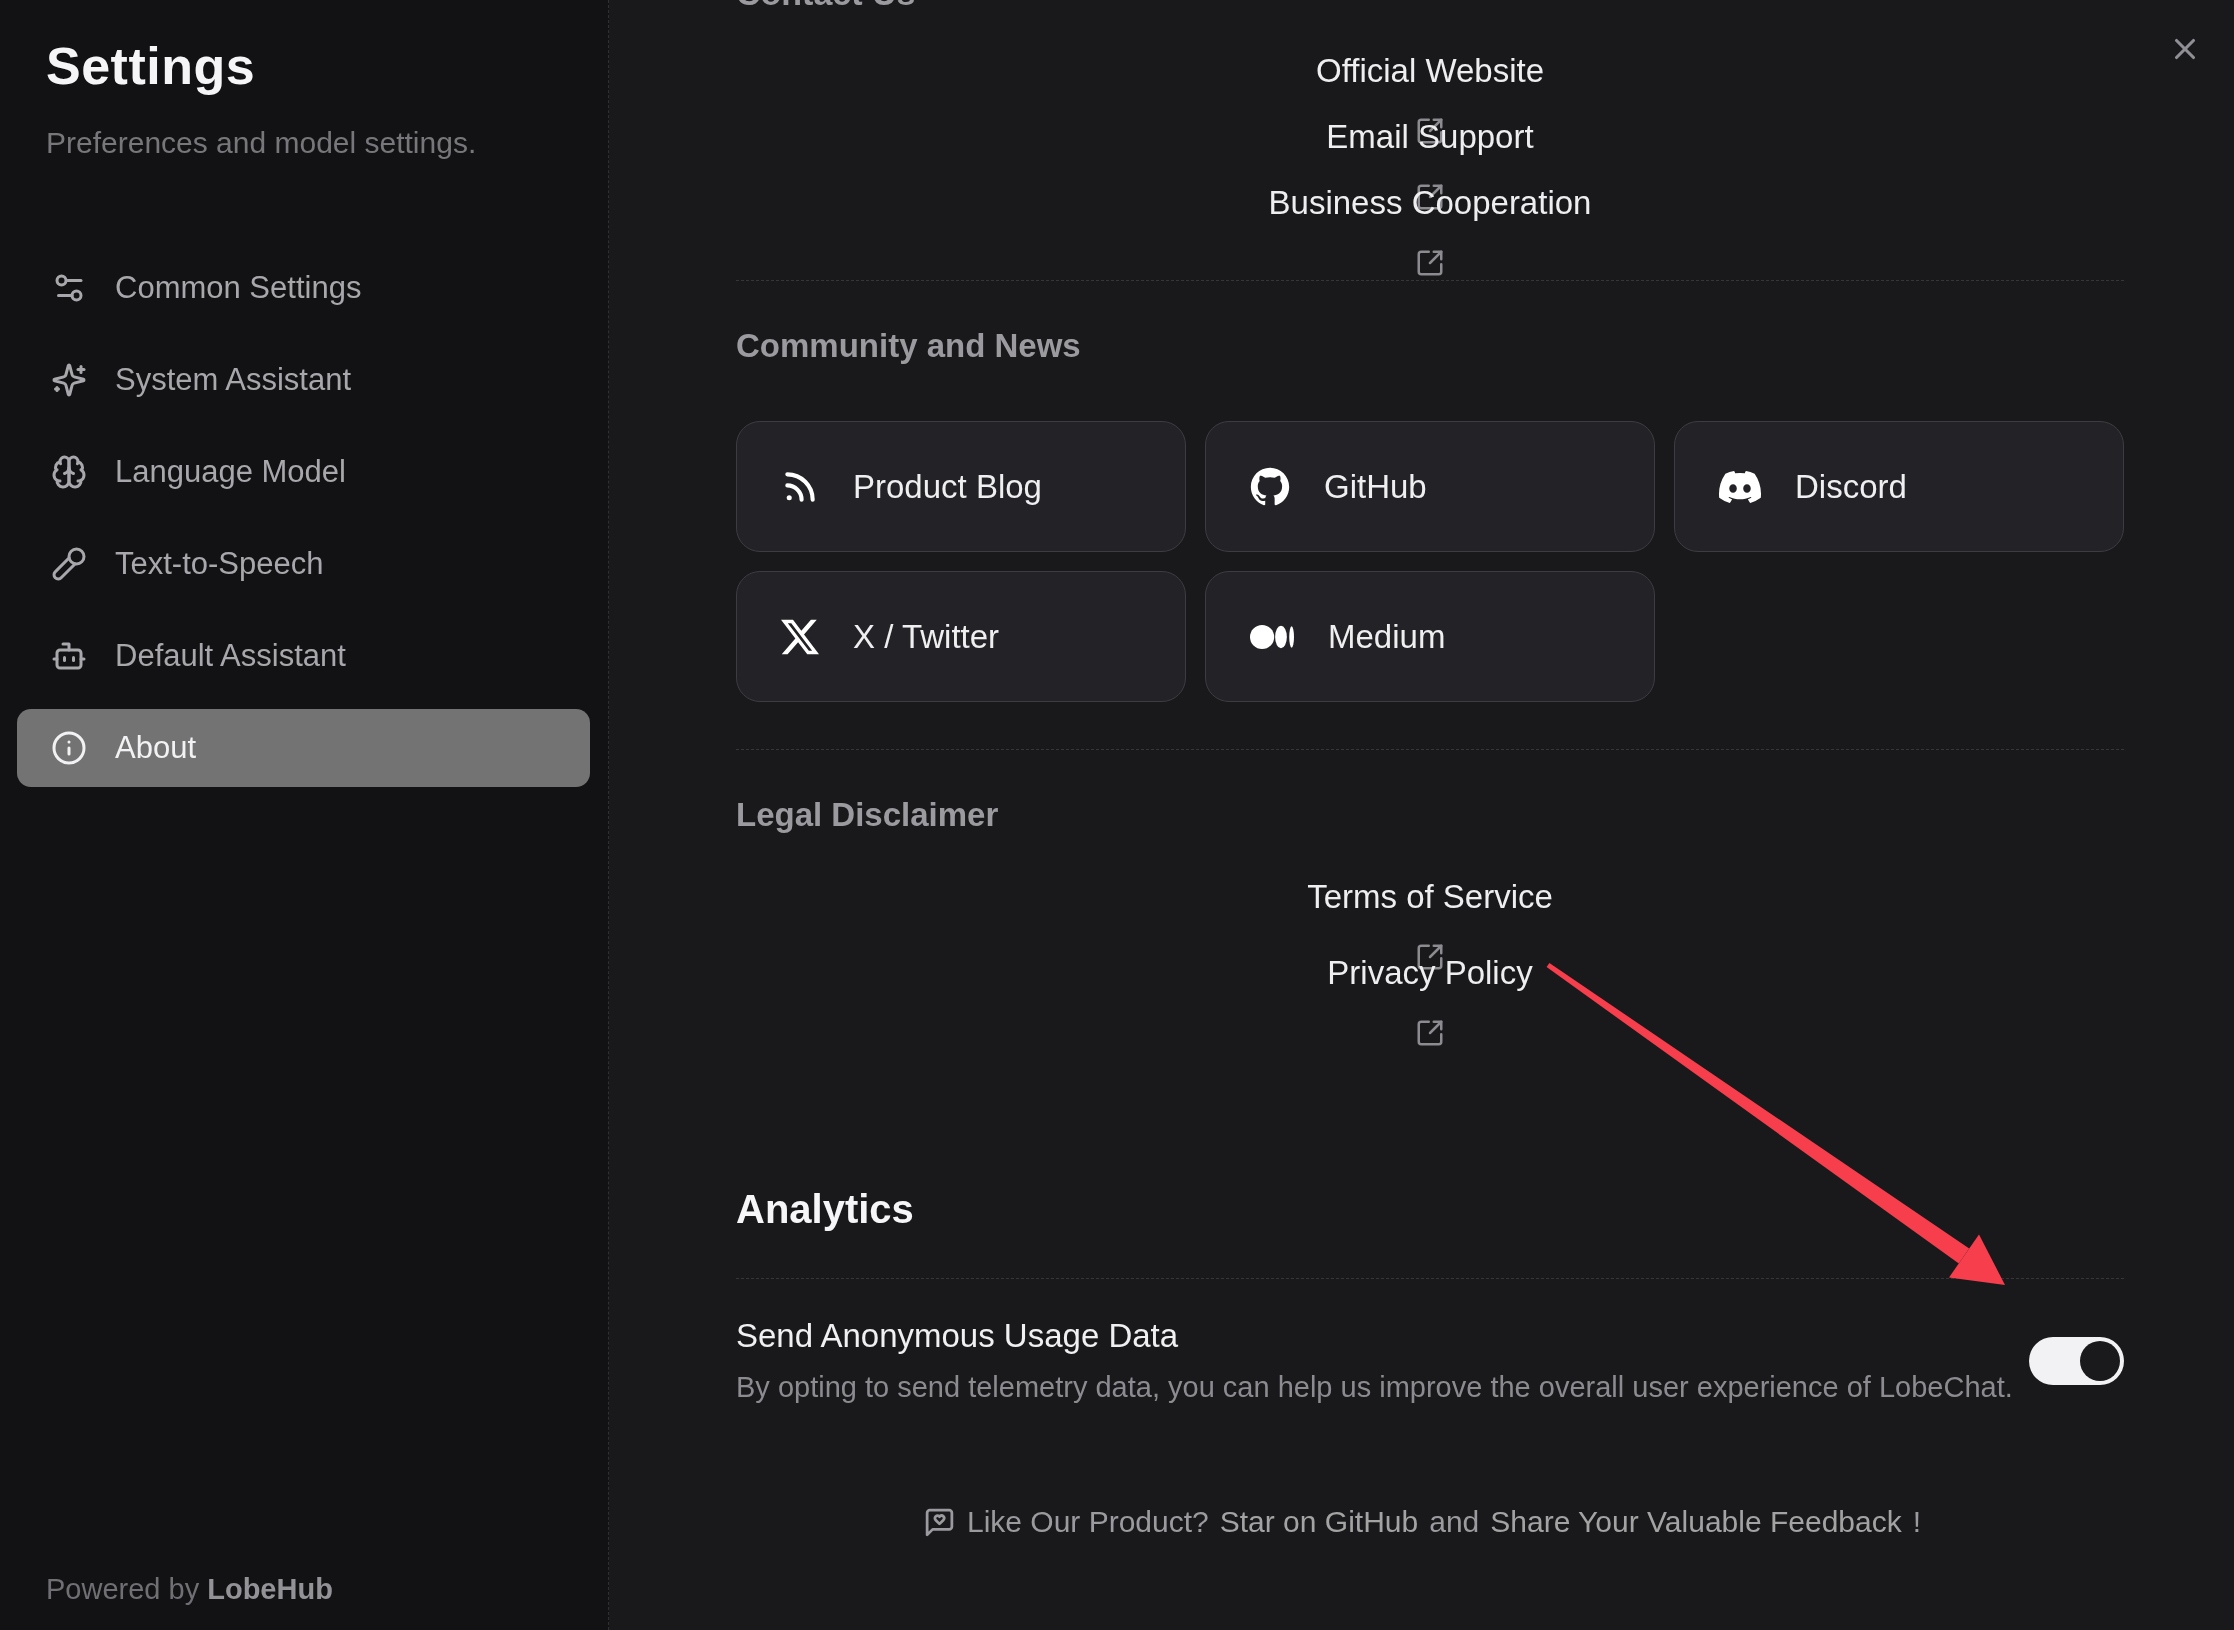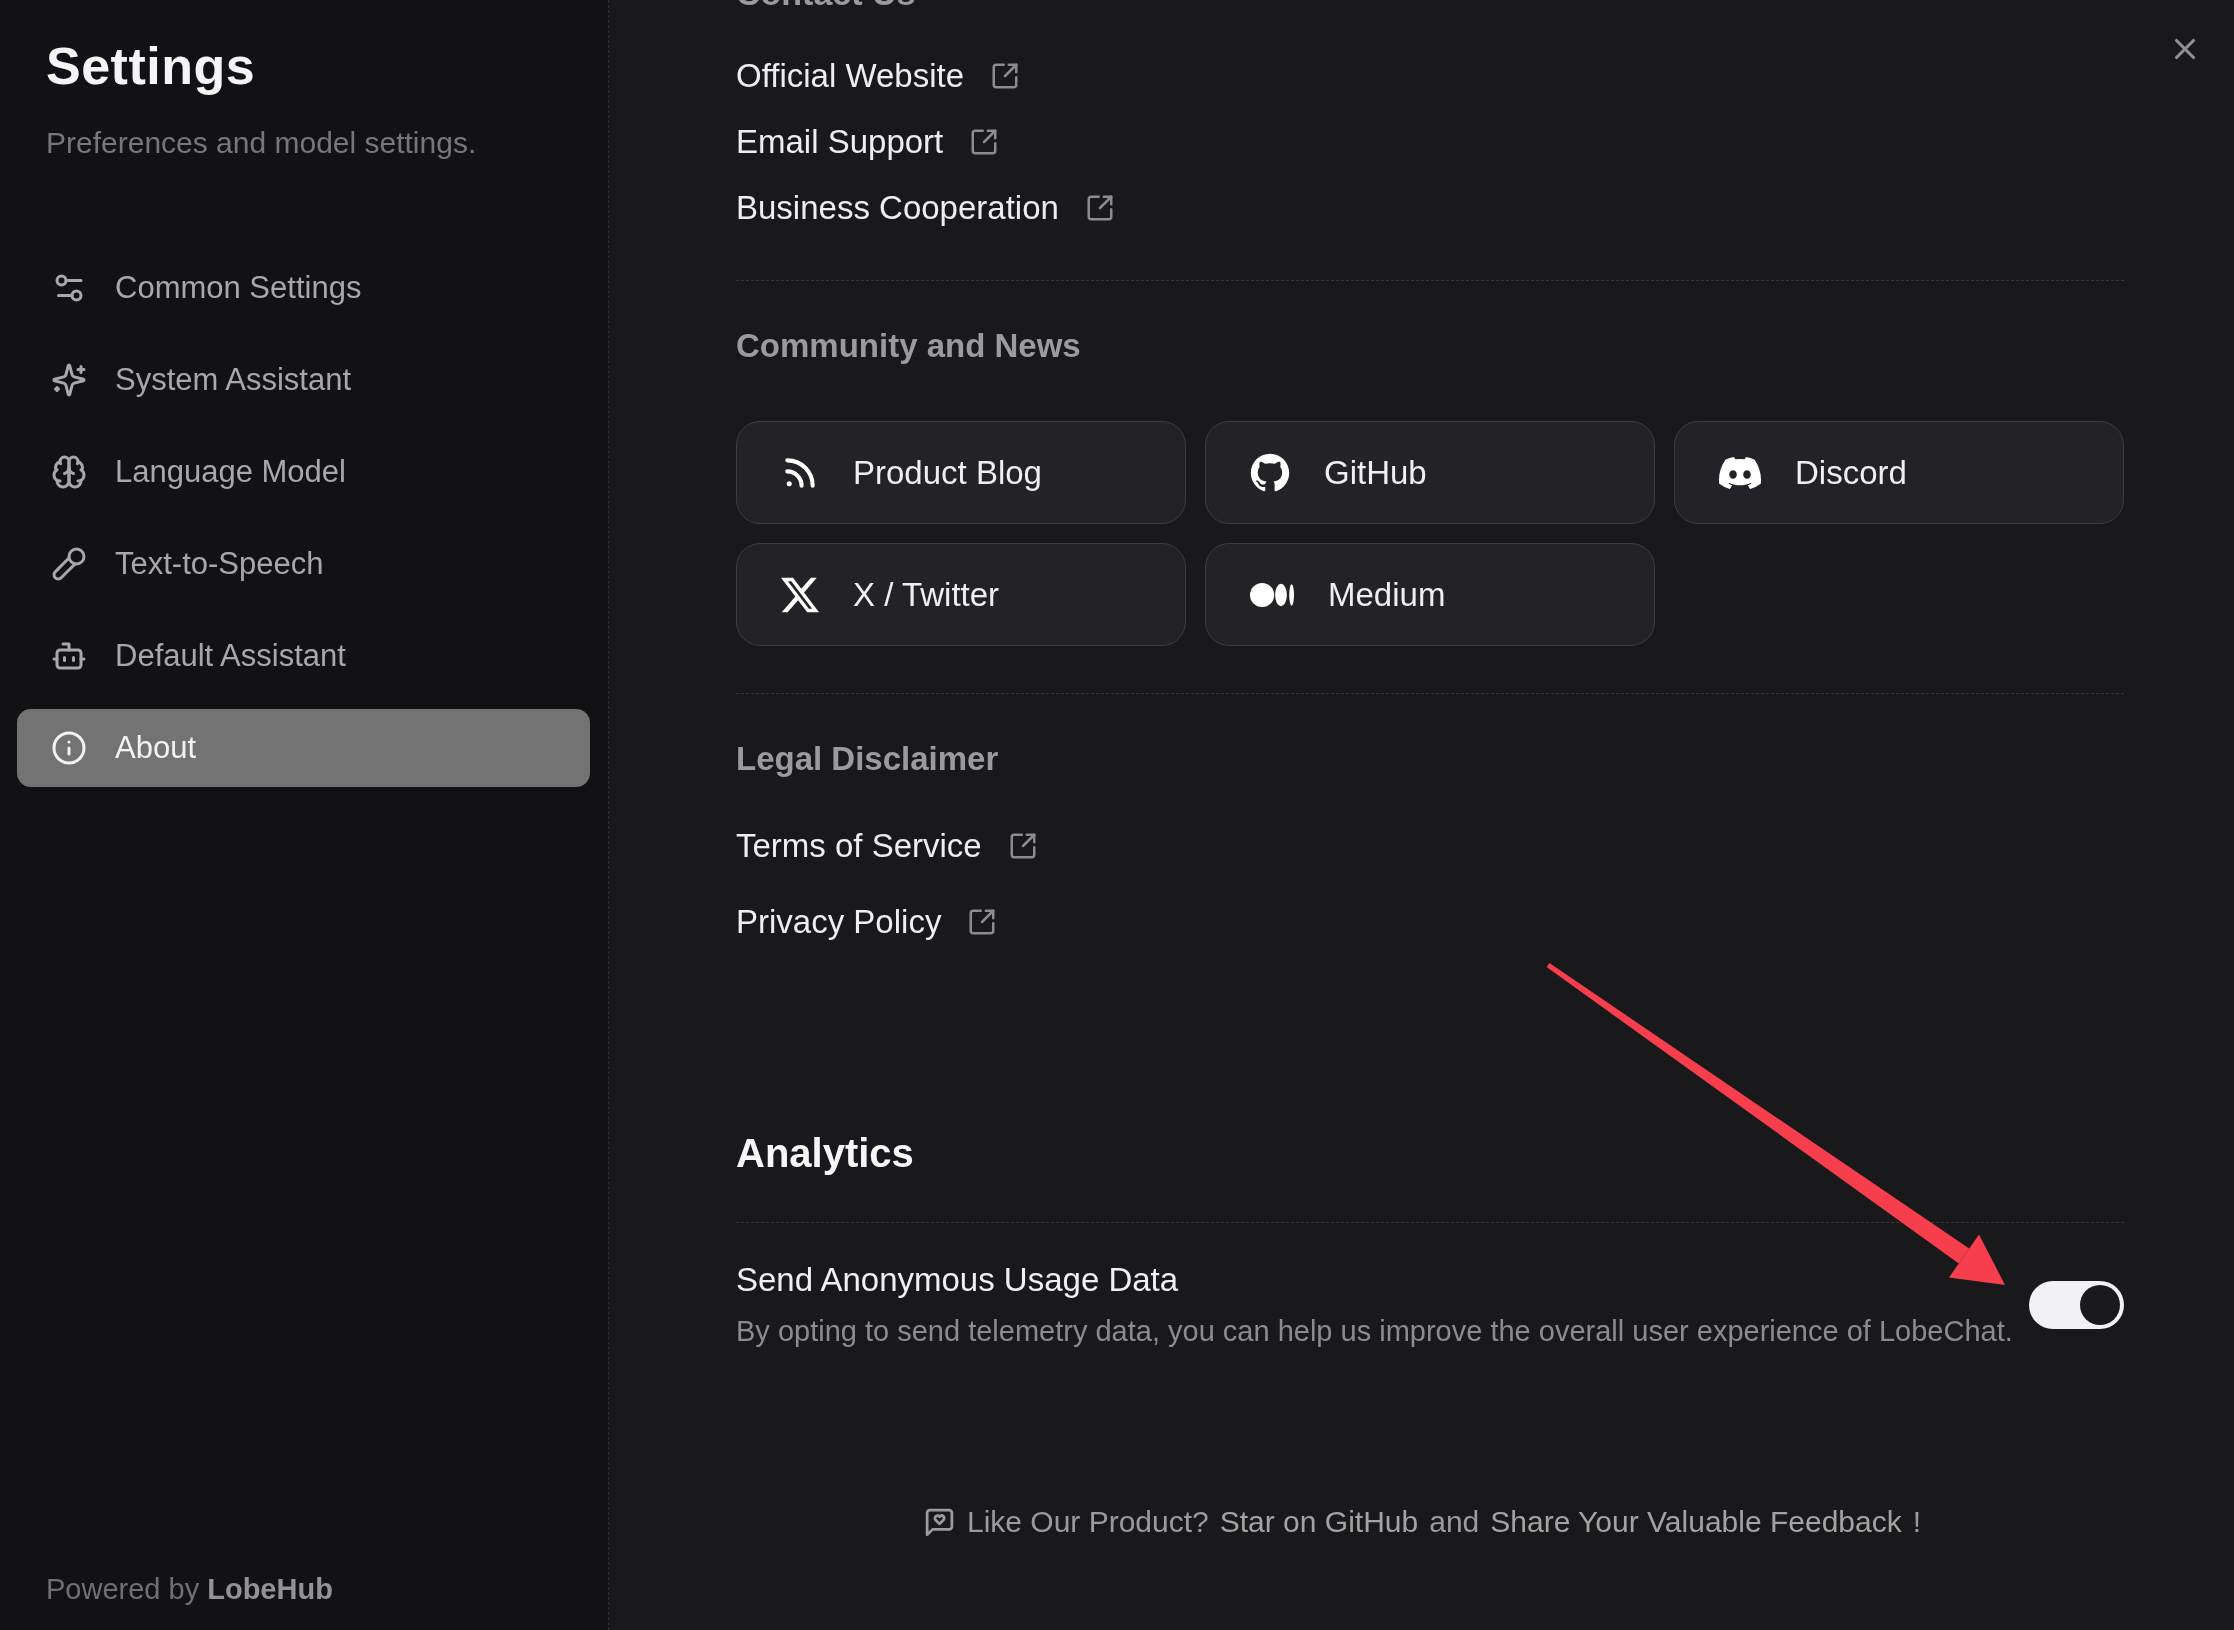--- a/index.html
+++ b/index.html
@@ -49,40 +49,40 @@
   .main { position:absolute; left:610px; top:0; width:1624px; height:1630px; background:#19191c; }
   .content { position:absolute; left:126px; top:0; width:1388px; }
 
   .cut-title {
     position:relative; top:-26px;
     font-size:34px; font-weight:700; color:#9b9b9f; height:34px;
   }
 
   .link-row {
     display:flex; align-items:center; gap:26px;
-    height:48px; margin-top:18px; cursor:pointer;
+    height:48px; margin-top:18px; cursor:pointer;flex-direction:column;
   }
   .link-row:first-of-type { margin-top:24px; }
   .link-label { font-size:33px; color:#eeeef0; }
   .ext-icon { color:#8b8b90; }
   .ext-icon svg { width:30px; height:30px; }
 
   .divider { border-top:1px dashed #35353a; }
   .divider.d1 { margin-top:48px; }
   .divider.d2 { margin-top:47px; }
   .divider.d3 { margin-top:46px; }
 
   .section-title { margin-top:46px; font-size:33px; font-weight:700; color:#9b9b9f; }
 
   .btn-grid {
     margin-top:56px;
     display:grid; grid-template-columns:repeat(3,1fr); gap:19px;
   }
   .card-btn {
-    height:103px; background:#232327;
+    height:131px; background:#232327;
     border:1px solid #3c3c42; border-radius:24px;
     display:flex; align-items:center; gap:34px; padding-left:44px;
     font-size:33px; color:#efeff1; cursor:pointer;
   }
   .card-btn .ic { color:#fff; }
 
   .legal-links .link-row:first-of-type { margin-top:44px; }
   .legal-links .link-row + .link-row { margin-top:28px; }
 
   .analytics-title { margin-top:185px; font-size:40px; font-weight:700; color:#f6f6f8; }

